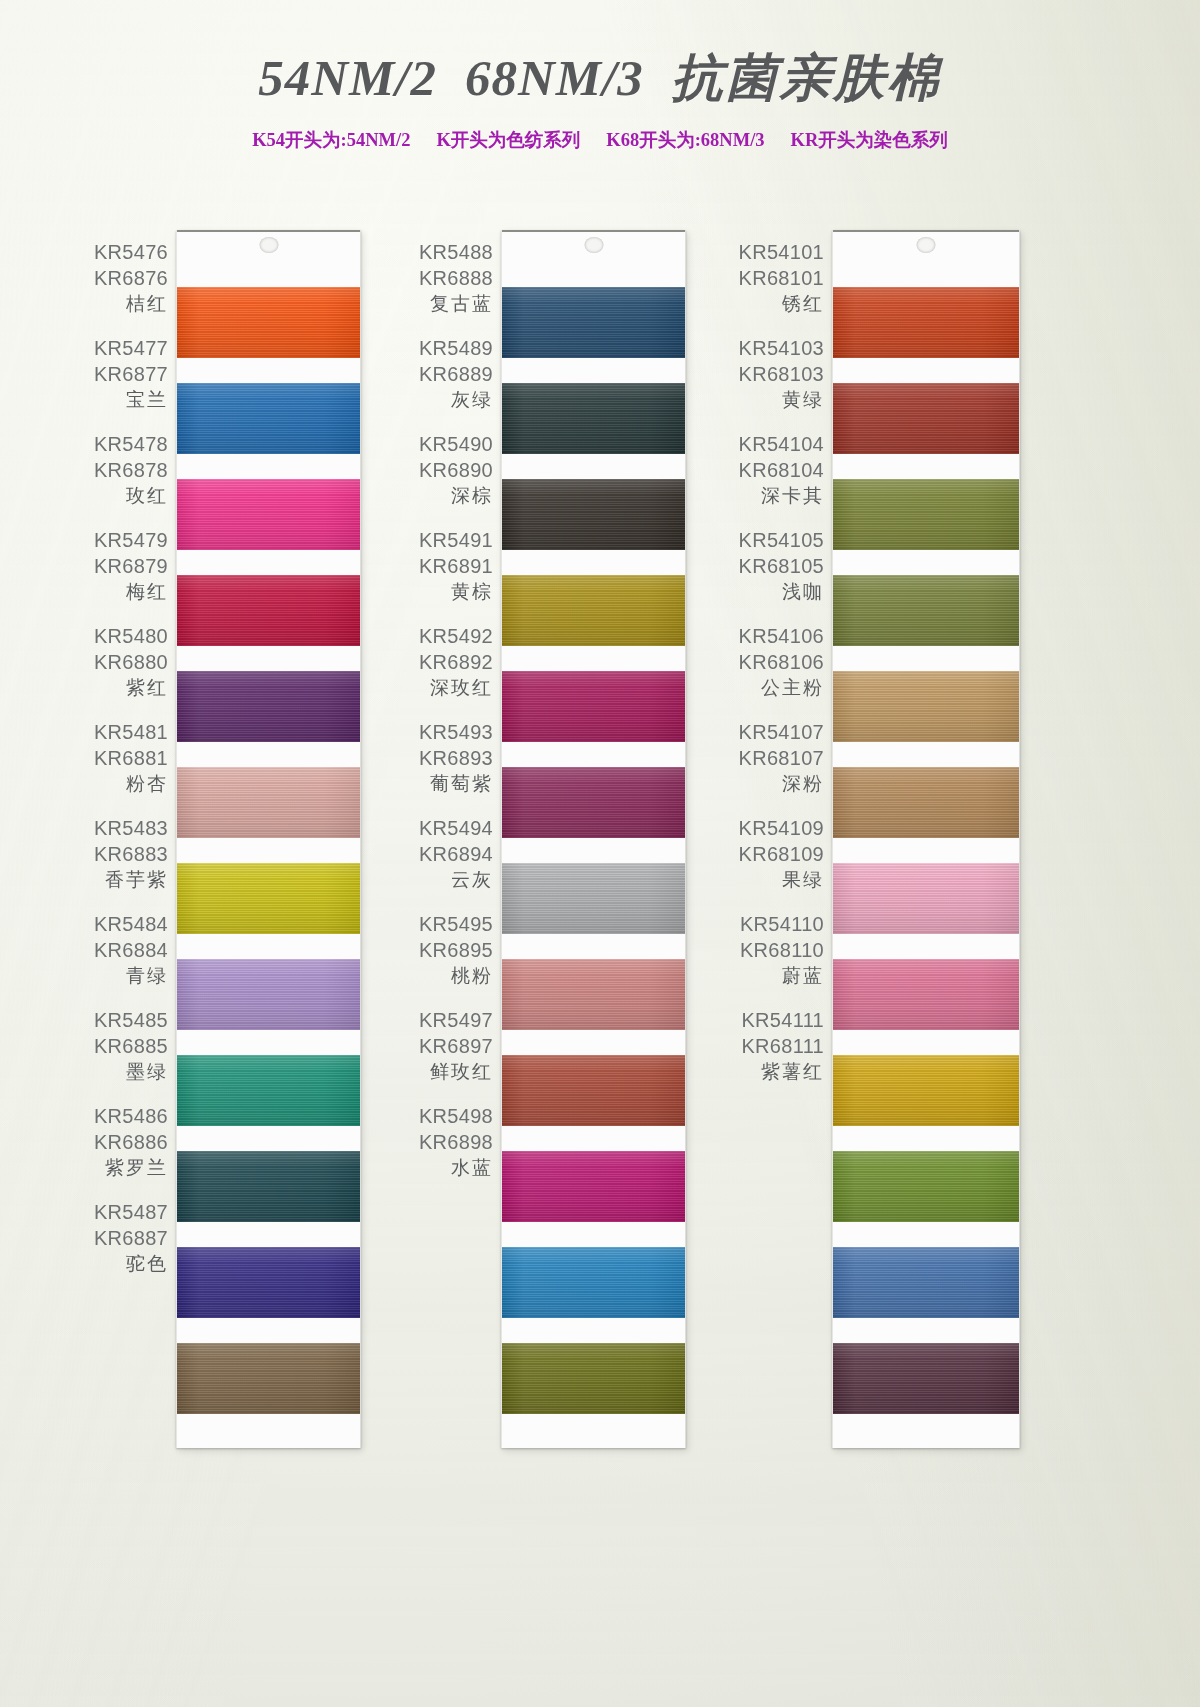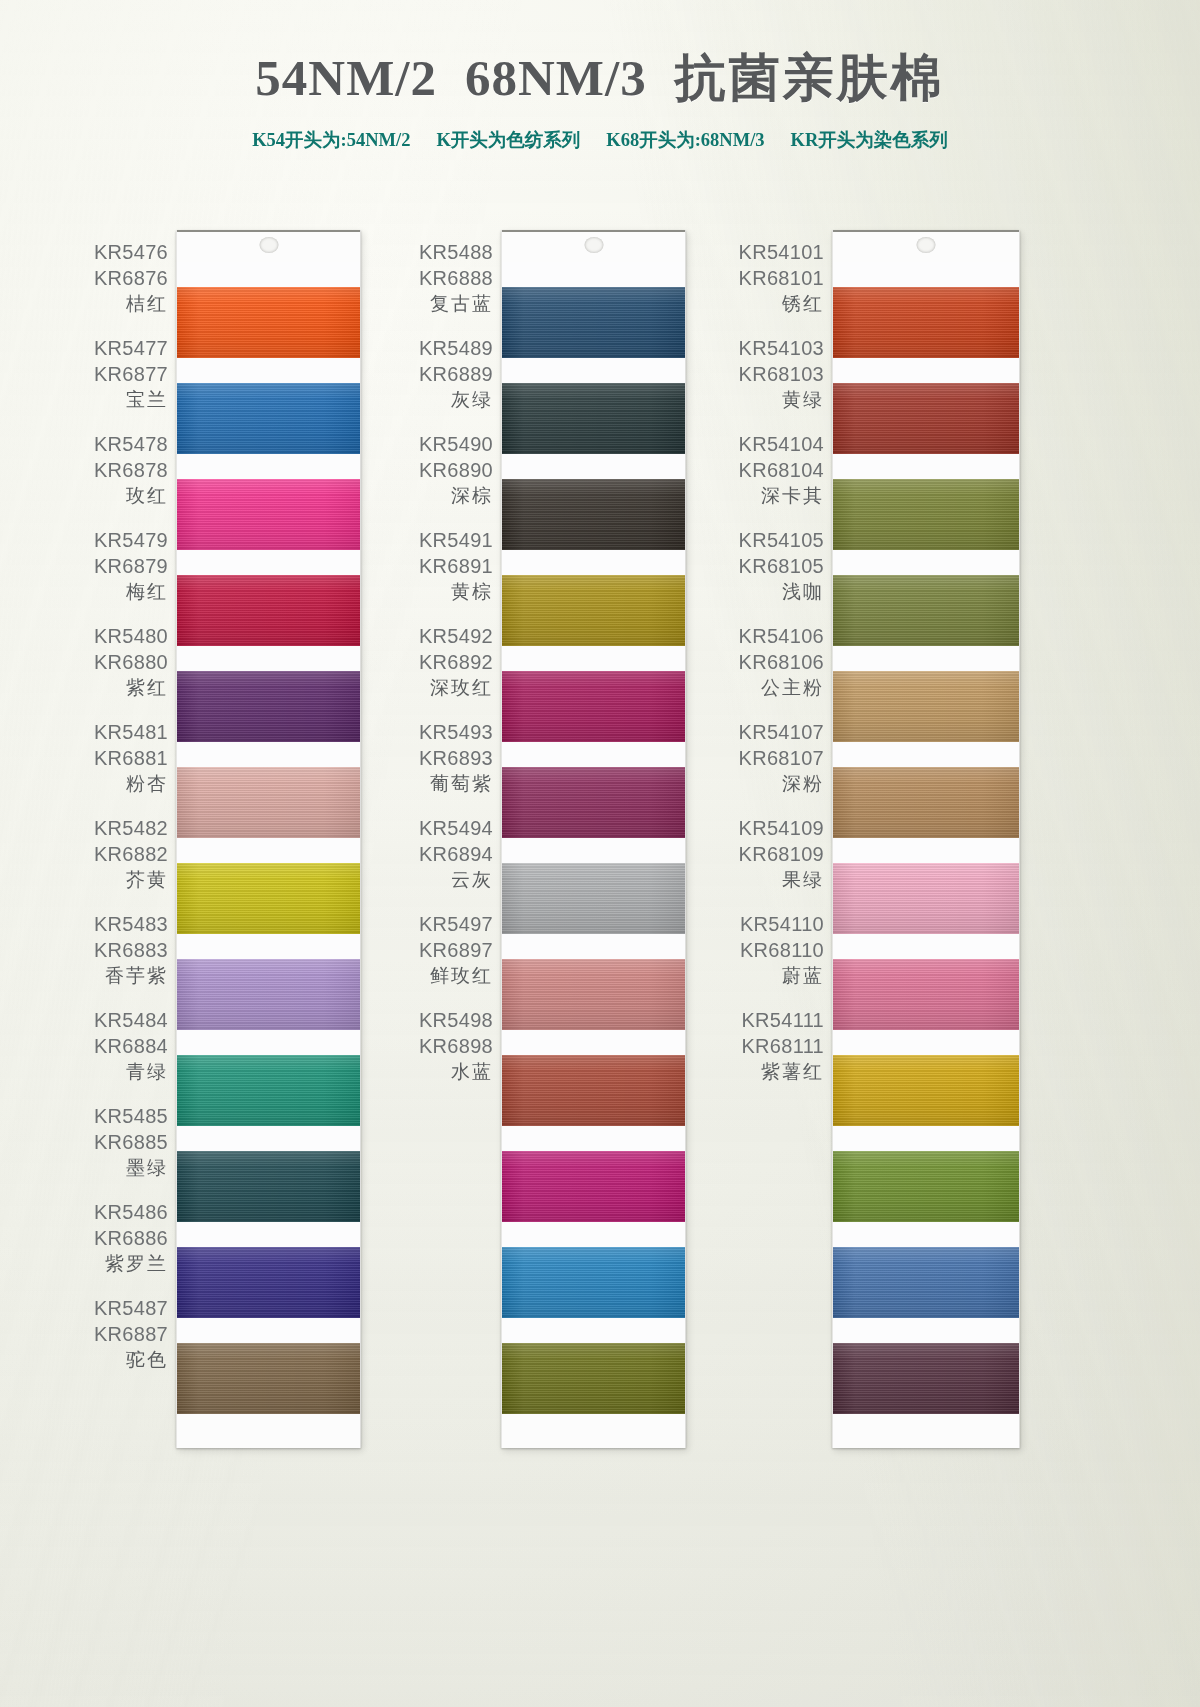--- a/index.html
+++ b/index.html
@@ -24,27 +24,28 @@
   }
 
   
   .header{position:absolute;top:0;left:0;right:0;text-align:center;}
   .title{
     margin:0;padding-top:44px;
     font-family:"Liberation Serif","DejaVu Serif",serif;
     font-size:51px;font-weight:700;letter-spacing:1px;
     color:#56585a;
     text-shadow:0 1px 0 rgba(255,255,255,.6);
+    font-style:italic;
   }
   .title .sp{display:inline-block;width:28px;}
   .title .cn{letter-spacing:3px;}
   .subtitle{
     margin:14px 0 0 0;
     font-family:"Liberation Serif","DejaVu Serif",serif;
-    font-size:18.5px;font-weight:700;color:#0f766e;letter-spacing:0px;text-decoration:underline;
+    font-size:18.5px;font-weight:700;color:#a21caf;letter-spacing:0px;text-decoration:underline;
   }
   .subtitle span{display:inline-block;}
   .sub-gap{width:26px;display:inline-block;}
 
   
   .board{position:absolute;top:186px;left:0;width:1200px;height:1420px;}
   .column{position:absolute;top:0;width:370px;height:1400px;}
   .col-0{left:58px;}
   .col-1{left:383px;}
   .col-2{left:705px;}
@@ -155,25 +156,20 @@
           <span class="code">KR5480</span>
           <span class="code">KR6880</span>
           <span class="cname">紫红</span>
         </div>
         <div class="lab">
           <span class="code">KR5481</span>
           <span class="code">KR6881</span>
           <span class="cname">粉杏</span>
         </div>
         <div class="lab">
-          <span class="code">KR5482</span>
-          <span class="code">KR6882</span>
-          <span class="cname">芥黄</span>
-        </div>
-        <div class="lab">
           <span class="code">KR5483</span>
           <span class="code">KR6883</span>
           <span class="cname">香芋紫</span>
         </div>
         <div class="lab">
           <span class="code">KR5484</span>
           <span class="code">KR6884</span>
           <span class="cname">青绿</span>
         </div>
         <div class="lab">
@@ -279,20 +275,25 @@
         </div>
         <div class="lab">
           <span class="code">KR5493</span>
           <span class="code">KR6893</span>
           <span class="cname">葡萄紫</span>
         </div>
         <div class="lab">
           <span class="code">KR5494</span>
           <span class="code">KR6894</span>
           <span class="cname">云灰</span>
+        </div>
+        <div class="lab">
+          <span class="code">KR5495</span>
+          <span class="code">KR6895</span>
+          <span class="cname">桃粉</span>
         </div>
         <div class="lab">
           <span class="code">KR5497</span>
           <span class="code">KR6897</span>
           <span class="cname">鲜玫红</span>
         </div>
         <div class="lab">
           <span class="code">KR5498</span>
           <span class="code">KR6898</span>
           <span class="cname">水蓝</span>

